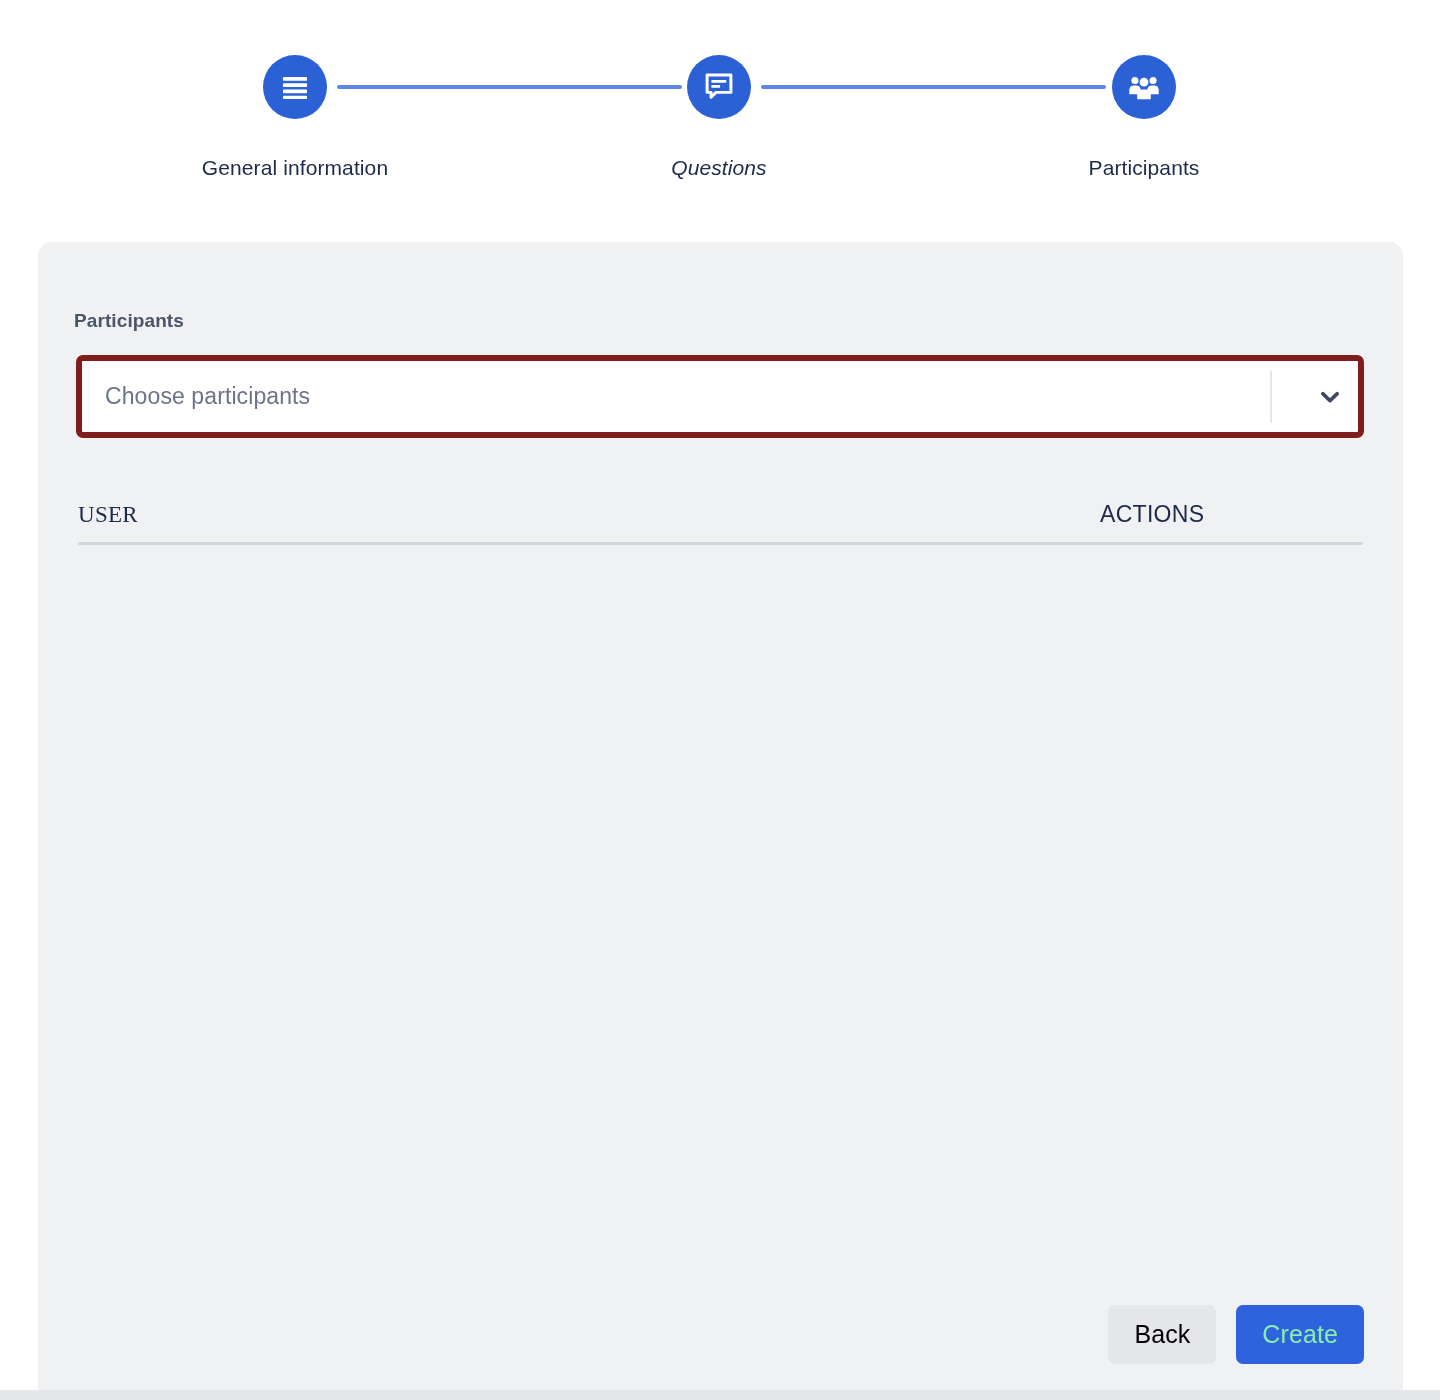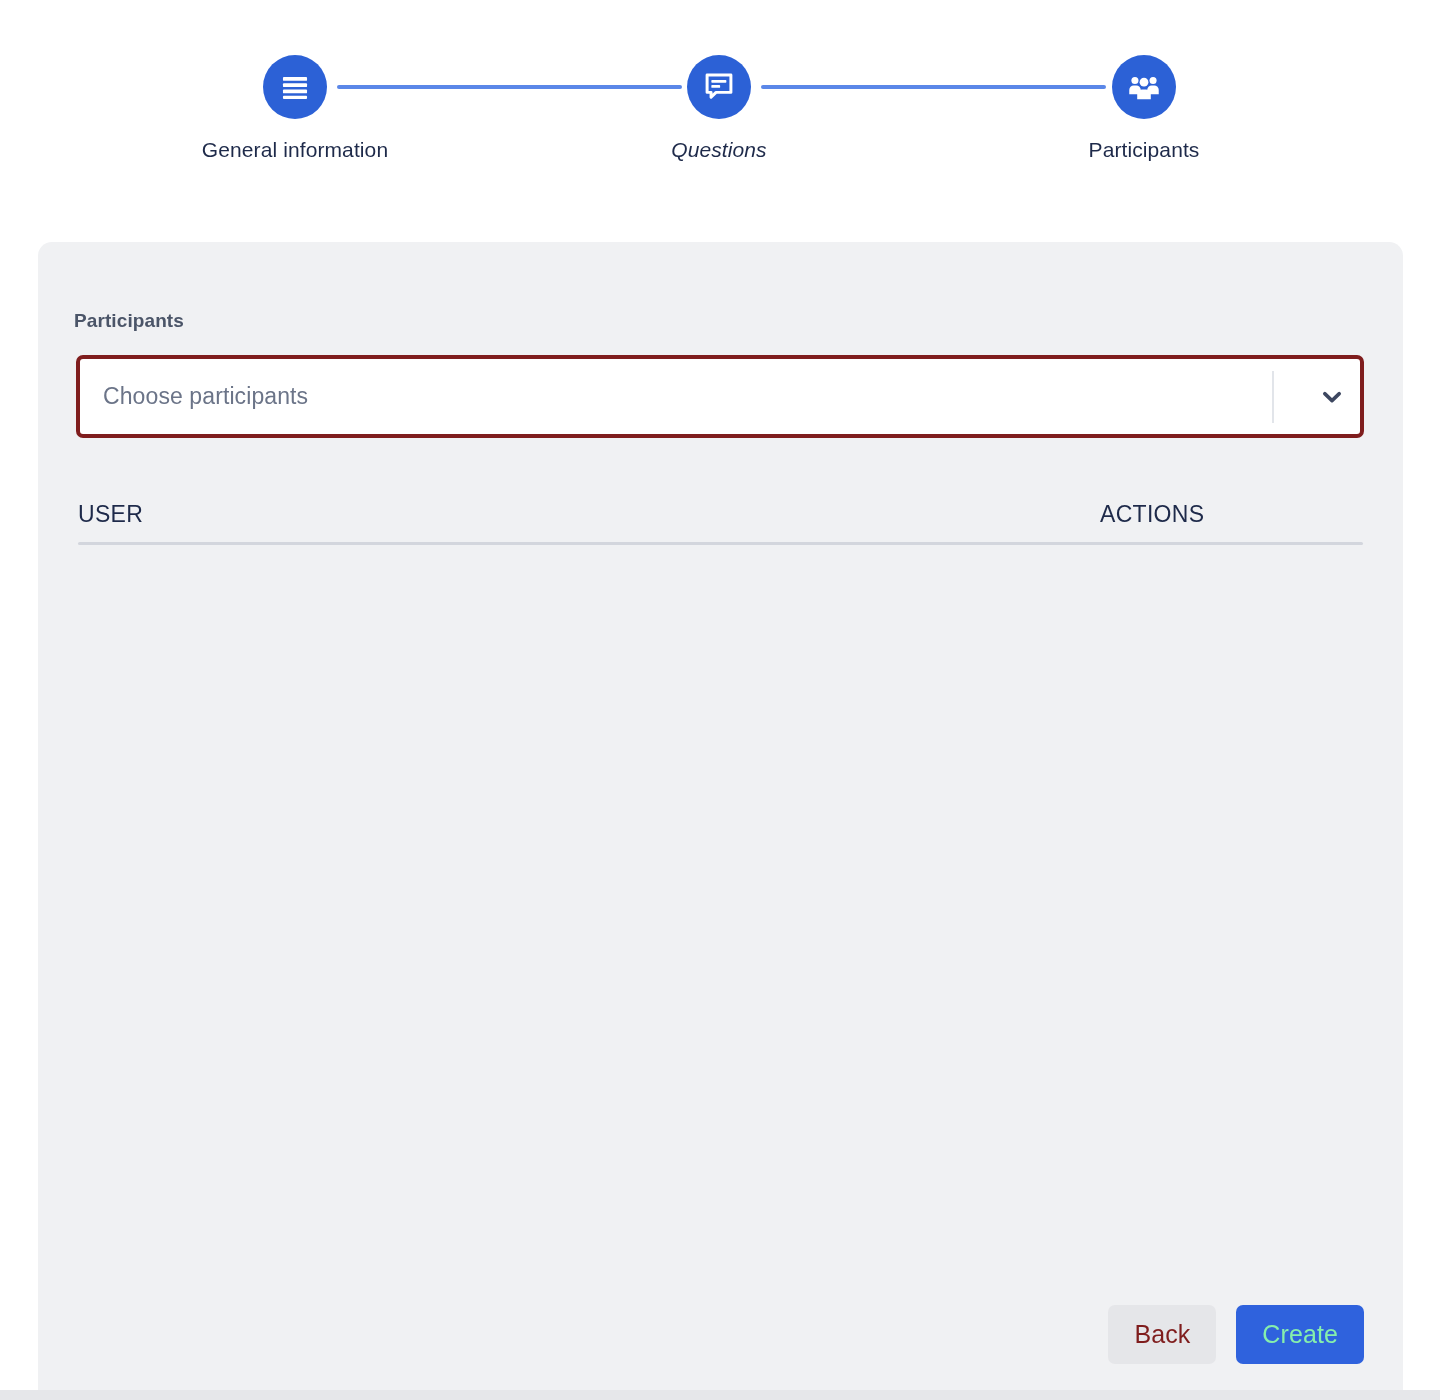--- a/index.html
+++ b/index.html
@@ -36,21 +36,21 @@
     height: 64px;
     border-radius: 50%;
     background: #2c61d6;
     margin: 0 auto;
     display: flex;
     align-items: center;
     justify-content: center;
   }
   .step-circle svg { display: block; }
   .step-label {
-    margin-top: 18px;
+    margin-top: 36px;
     font-size: 21px;
     line-height: 26px;
     color: #1e2a4a;
     font-weight: 400;
     letter-spacing: .1px;
     white-space: nowrap;
   }
   .step-1 { left: 185px; }
   .step-2 { left: 609px; font-style: italic; }
   .step-3 { left: 1034px; }
@@ -95,21 +95,21 @@
     color: #4b5568;
     letter-spacing: .1px;
   }
   .select-box {
     position: absolute;
     left: 38px;
     top: 113px;
     width: 1288px;
     height: 83px;
     background: #ffffff;
-    border: 4px solid #7f1d1d;
+    border: 6px solid #7f1d1d;
     border-radius: 7px;
     box-sizing: border-box;
     display: flex;
     align-items: center;
   }
   .select-placeholder {
     margin-left: 23px;
     font-size: 23px;
     color: #6b7488;
     letter-spacing: .1px;
@@ -138,21 +138,21 @@
   .table-head {
     display: flex;
     align-items: center;
     height: 55px;
   }
   .th {
     font-size: 23px;
     color: #1e2a4a;
     letter-spacing: .3px;
   }
-  .th-user { width: 1022px; }
+  .th-user { width: 1022px; font-family: Liberation Serif, serif; }
   .th-actions { flex: 1; }
   .table-divider {
     height: 3px;
     background: #d3d6dd;
     border-radius: 2px;
     width: 1285px;
   }
   .table-body { min-height: 740px; }
 
   
@@ -170,21 +170,21 @@
     font-family: "Liberation Sans", sans-serif;
     font-size: 25px;
     cursor: pointer;
     padding: 0 26px;
     height: 59px;
     line-height: 59px;
     letter-spacing: .1px;
   }
   .btn-back {
     background: #e5e6e9;
-    color: #7f1d1d;
+    color: #000000;
   }
   .btn-create {
     background: #2f62dd;
     color: #86efac;
   }
 </style>
 </head>
 <body>
 
 <div class="stepper">

